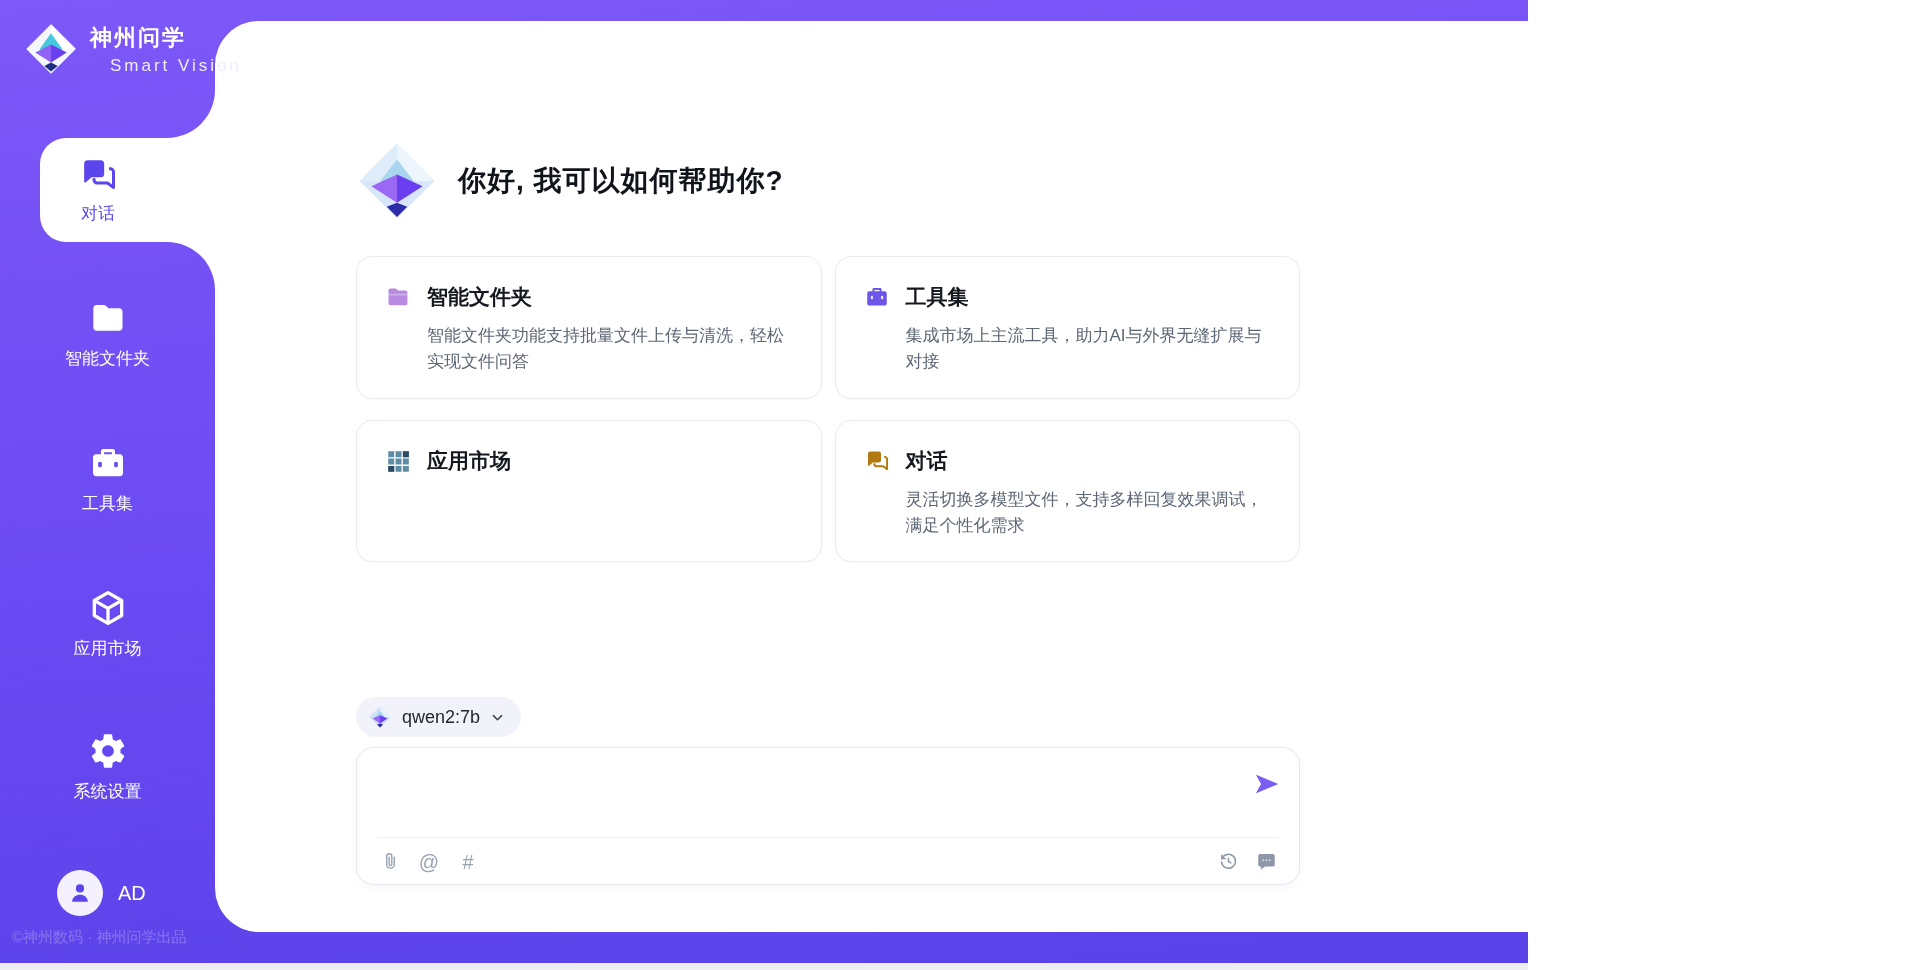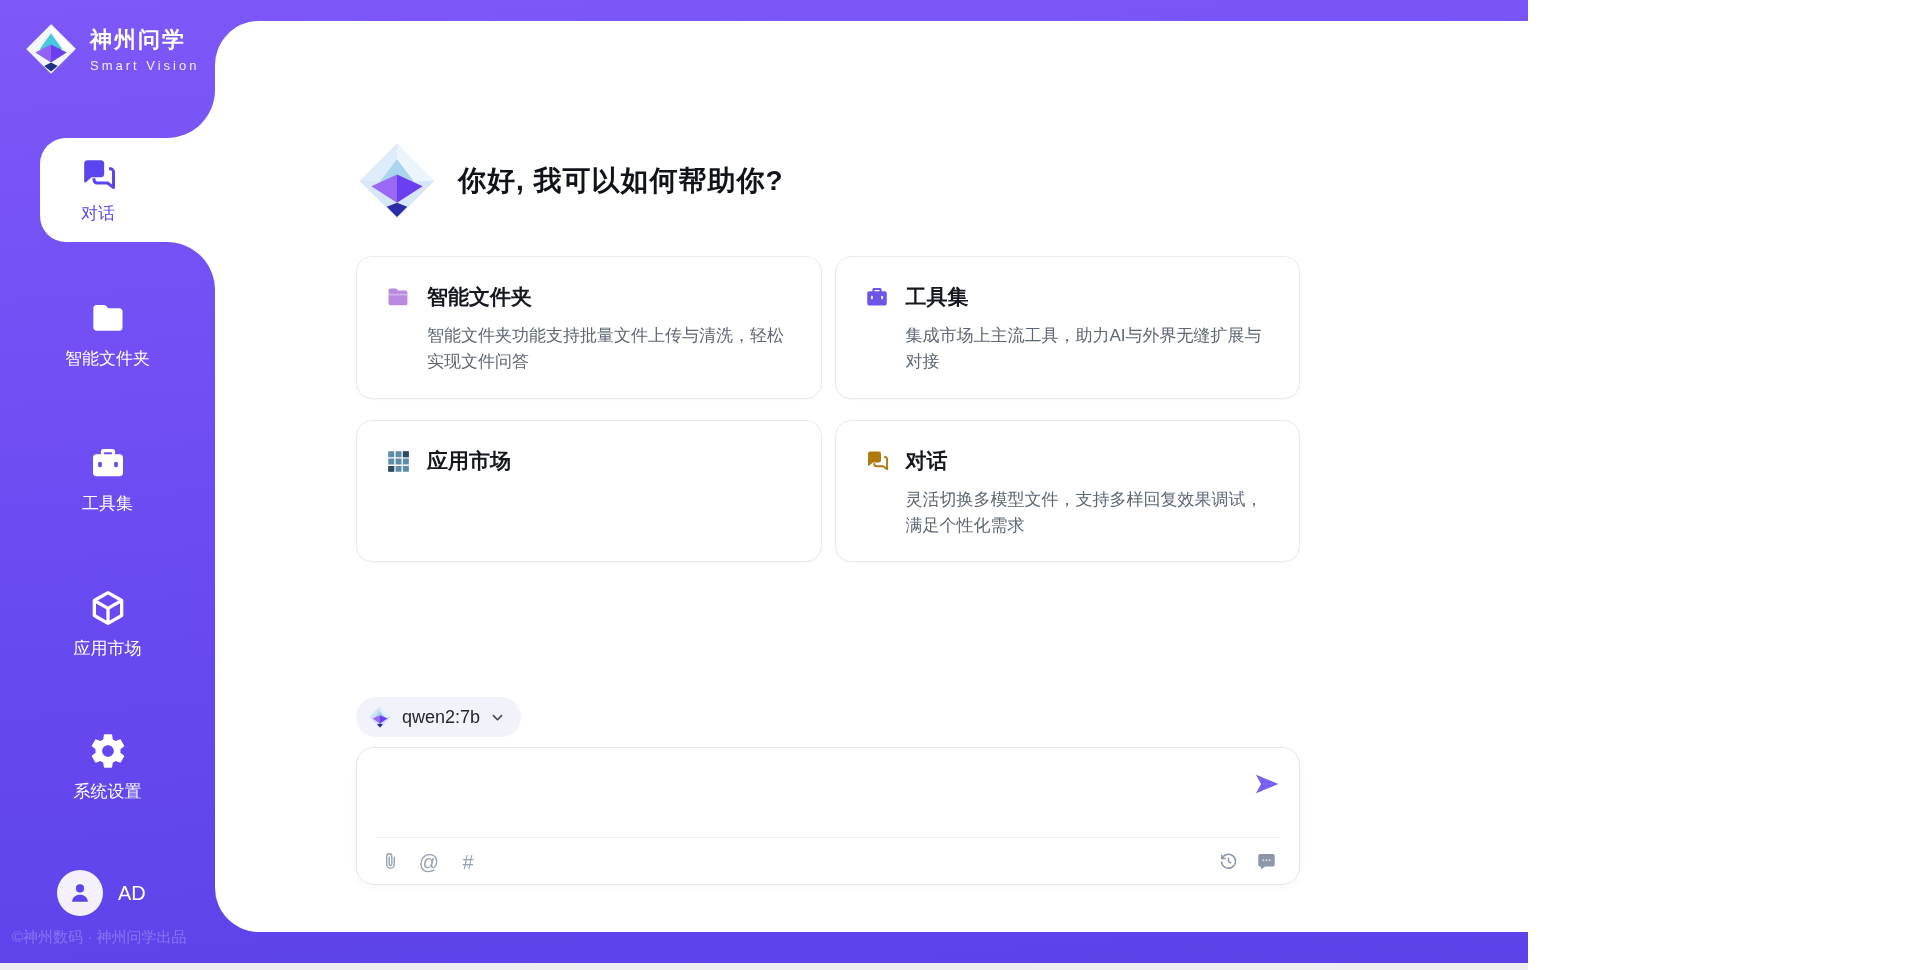--- a/index.html
+++ b/index.html
@@ -9,21 +9,21 @@
     background:linear-gradient(175deg,#7e58f8 0%,#6a4af2 52%,#5941e8 100%);
     background-attachment:fixed; }
 
   
   .panel { position:absolute; left:215px; top:21px; width:1687px; height:911px;
     background:#ffffff; border-radius:44px; }
 
   
   .brand { position:absolute; left:24px; top:22px; display:flex; align-items:center; gap:12px; }
   .brand-text .cn { color:#ffffff; font-size:22px; font-weight:700; letter-spacing:2px; }
-  .brand-text .en { color:#f0ecff; font-size:13px; letter-spacing:3px; margin-top:3px; }
+  .brand-text .en { color:#f0ecff; font-size:17px; letter-spacing:3px; margin-top:3px;margin-left:20px; }
 
   
   .nav-item { position:absolute; left:0; width:215px; display:flex; flex-direction:column;
     align-items:center; gap:9px; color:#ffffff; cursor:pointer; }
   .nav-item .ico { width:40px; height:40px; }
   .nav-item .lbl { font-size:17px; }
 
   .tab-active { position:absolute; left:40px; top:138px; width:190px; height:104px;
     background:#ffffff; border-radius:26px 0 0 26px; display:flex; flex-direction:column;
     align-items:center; justify-content:center; gap:7px; padding-right:74px;

